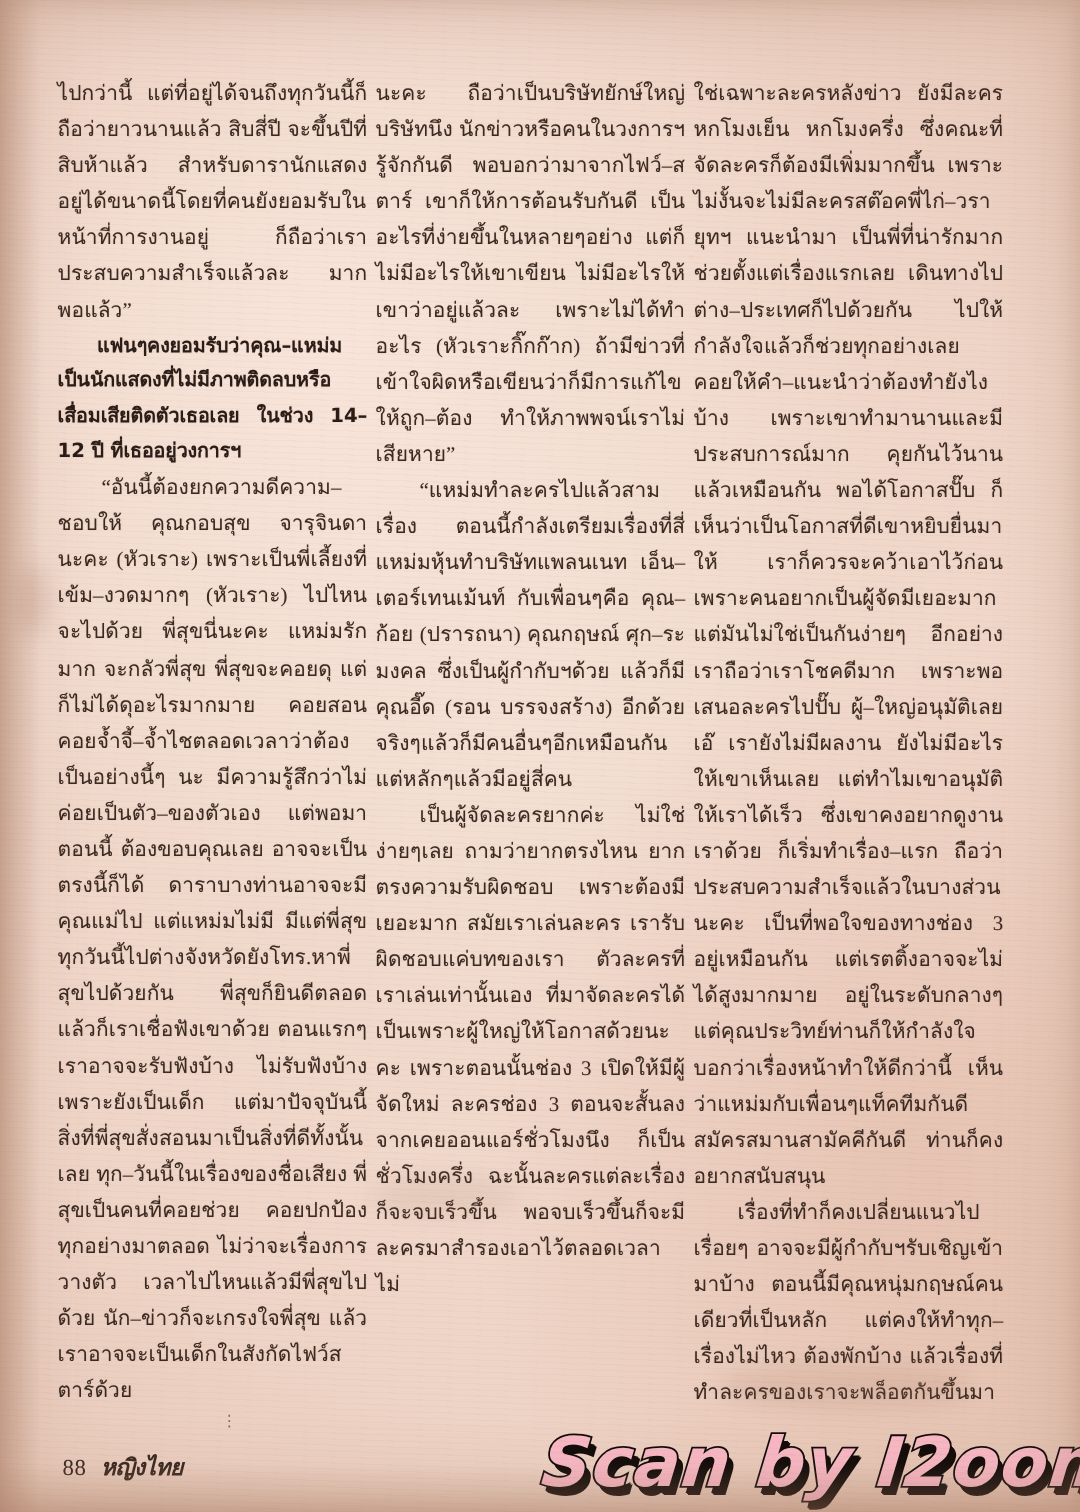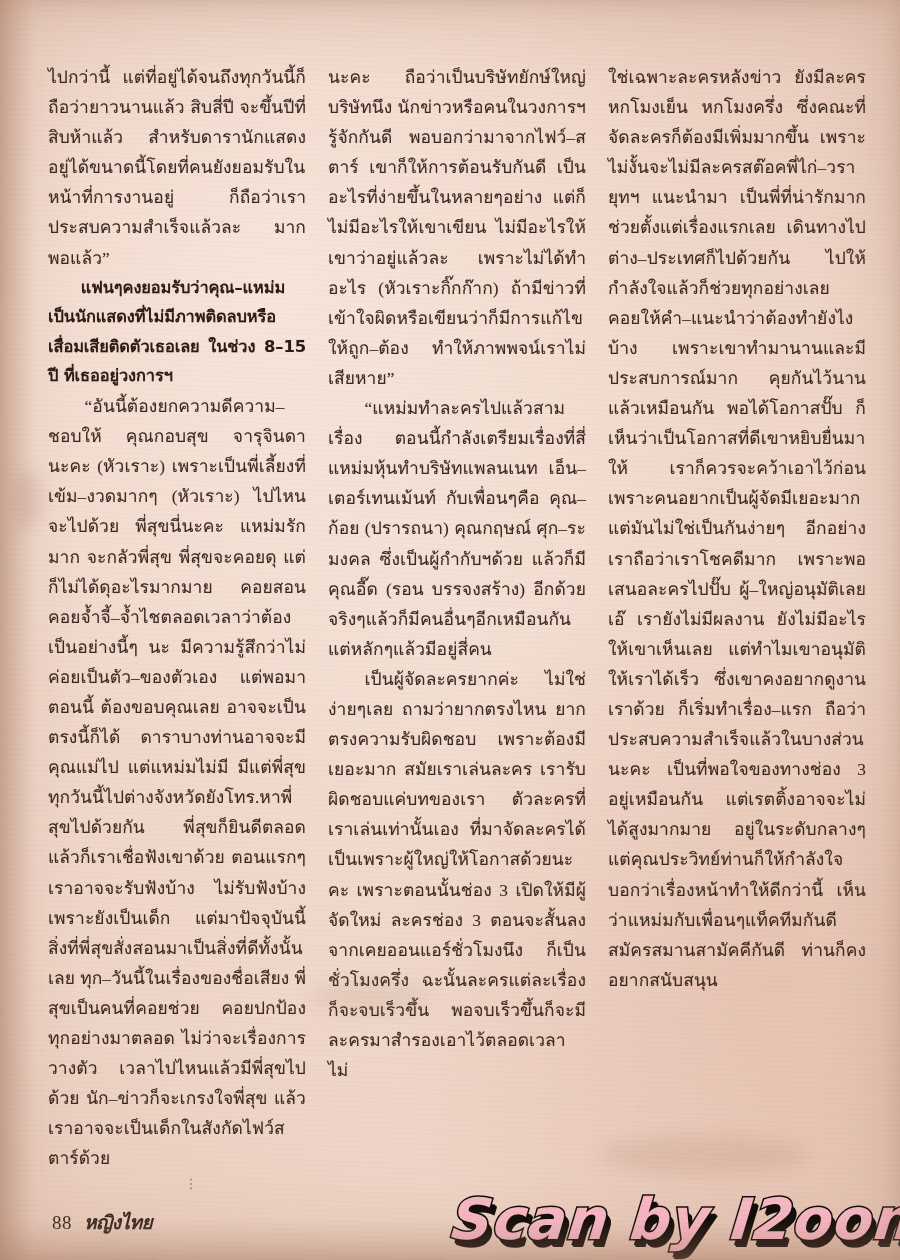--- a/index.html
+++ b/index.html
@@ -70,21 +70,21 @@
     background: linear-gradient(0deg, rgba(168,120,96,0.30), rgba(168,120,96,0));
     pointer-events: none;
   }
 
   .columns {
     position: absolute;
     left: 48px;
     top: 62px;
     width: 820px;
     display: flex;
-    gap: 22px;
+    gap: 7px;
   }
 
   .col {
     width: 258px;
     flex: 0 0 258px;
   }
 
   p.para {
     margin: 0;
     font-size: 17.4px;
@@ -183,33 +183,34 @@
 </style>
 </head>
 <body>
 
 <div class="page">
 
   <div class="columns">
 
     <div class="col">
       <p class="para">ไปกว่านี้ แต่ที่อยู่ได้จนถึงทุกวันนี้ก็ถือว่ายาวนานแล้ว สิบสี่ปี จะขึ้นปีที่สิบห้าแล้ว สำหรับดารานักแสดงอยู่ได้ขนาดนี้โดยที่คนยังยอมรับในหน้าที่การงานอยู่ ก็ถือว่าเราประสบความสำเร็จแล้วละ มากพอแล้ว”</p>
-      <p class="para bold">แฟนๆคงยอมรับว่าคุณ–แหม่มเป็นนักแสดงที่ไม่มีภาพติดลบหรือเสื่อมเสียติดตัวเธอเลย ในช่วง 8–15 ปี ที่เธออยู่วงการฯ</p>
+      <p class="para bold">แฟนๆคงยอมรับว่าคุณ–แหม่มเป็นนักแสดงที่ไม่มีภาพติดลบหรือเสื่อมเสียติดตัวเธอเลย ในช่วง 14–12 ปี ที่เธออยู่วงการฯ</p>
       <p class="para indent">“อันนี้ต้องยกความดีความ–ชอบให้ คุณกอบสุข จารุจินดา นะคะ (หัวเราะ) เพราะเป็นพี่เลี้ยงที่เข้ม–งวดมากๆ (หัวเราะ) ไปไหนจะไปด้วย พี่สุขนี่นะคะ แหม่มรักมาก จะกลัวพี่สุข พี่สุขจะคอยดุ แต่ก็ไม่ได้ดุอะไรมากมาย คอยสอนคอยจ้ำจี้–จ้ำไชตลอดเวลาว่าต้องเป็นอย่างนี้ๆ นะ มีความรู้สึกว่าไม่ค่อยเป็นตัว–ของตัวเอง แต่พอมาตอนนี้ ต้องขอบคุณเลย อาจจะเป็นตรงนี้ก็ได้ ดาราบางท่านอาจจะมีคุณแม่ไป แต่แหม่มไม่มี มีแต่พี่สุข ทุกวันนี้ไปต่างจังหวัดยังโทร.หาพี่สุขไปด้วยกัน พี่สุขก็ยินดีตลอด แล้วก็เราเชื่อฟังเขาด้วย ตอนแรกๆเราอาจจะรับฟังบ้าง ไม่รับฟังบ้าง เพราะยังเป็นเด็ก แต่มาปัจจุบันนี้ สิ่งที่พี่สุขสั่งสอนมาเป็นสิ่งที่ดีทั้งนั้นเลย ทุก–วันนี้ในเรื่องของชื่อเสียง พี่สุขเป็นคนที่คอยช่วย คอยปกป้องทุกอย่างมาตลอด ไม่ว่าจะเรื่องการวางตัว เวลาไปไหนแล้วมีพี่สุขไปด้วย นัก–ข่าวก็จะเกรงใจพี่สุข แล้วเราอาจจะเป็นเด็กในสังกัดไฟว์สตาร์ด้วย</p>
       <p class="break-dots">⋮</p>
     </div>
 
     <div class="col">
       <p class="para">นะคะ ถือว่าเป็นบริษัทยักษ์ใหญ่บริษัทนึง นักข่าวหรือคนในวงการฯรู้จักกันดี พอบอกว่ามาจากไฟว์–สตาร์ เขาก็ให้การต้อนรับกันดี เป็นอะไรที่ง่ายขึ้นในหลายๆอย่าง แต่ก็ไม่มีอะไรให้เขาเขียน ไม่มีอะไรให้เขาว่าอยู่แล้วละ เพราะไม่ได้ทำอะไร (หัวเราะกิ๊กก๊าก) ถ้ามีข่าวที่เข้าใจผิดหรือเขียนว่าก็มีการแก้ไขให้ถูก–ต้อง ทำให้ภาพพจน์เราไม่เสียหาย”</p>
       <p class="para indent">“แหม่มทำละครไปแล้วสามเรื่อง ตอนนี้กำลังเตรียมเรื่องที่สี่ แหม่มหุ้นทำบริษัทแพลนเนท เอ็น–เตอร์เทนเม้นท์ กับเพื่อนๆคือ คุณ–ก้อย (ปรารถนา) คุณกฤษณ์ ศุก–ระมงคล ซึ่งเป็นผู้กำกับฯด้วย แล้วก็มีคุณอี๊ด (รอน บรรจงสร้าง) อีกด้วย จริงๆแล้วก็มีคนอื่นๆอีกเหมือนกัน แต่หลักๆแล้วมีอยู่สี่คน</p>
       <p class="para indent">เป็นผู้จัดละครยากค่ะ ไม่ใช่ง่ายๆเลย ถามว่ายากตรงไหน ยากตรงความรับผิดชอบ เพราะต้องมีเยอะมาก สมัยเราเล่นละคร เรารับผิดชอบแค่บทของเรา ตัวละครที่เราเล่นเท่านั้นเอง ที่มาจัดละครได้เป็นเพราะผู้ใหญ่ให้โอกาสด้วยนะคะ เพราะตอนนั้นช่อง 3 เปิดให้มีผู้จัดใหม่ ละครช่อง 3 ตอนจะสั้นลง จากเคยออนแอร์ชั่วโมงนึง ก็เป็นชั่วโมงครึ่ง ฉะนั้นละครแต่ละเรื่องก็จะจบเร็วขึ้น พอจบเร็วขึ้นก็จะมีละครมาสำรองเอาไว้ตลอดเวลา ไม่</p>
     </div>
 
     <div class="col">
       <p class="para">ใช่เฉพาะละครหลังข่าว ยังมีละครหกโมงเย็น หกโมงครึ่ง ซึ่งคณะที่จัดละครก็ต้องมีเพิ่มมากขึ้น เพราะไม่งั้นจะไม่มีละครสต๊อคพี่ไก่–วรายุทฯ แนะนำมา เป็นพี่ที่น่ารักมาก ช่วยตั้งแต่เรื่องแรกเลย เดินทางไปต่าง–ประเทศก็ไปด้วยกัน ไปให้กำลังใจแล้วก็ช่วยทุกอย่างเลย คอยให้คำ–แนะนำว่าต้องทำยังไงบ้าง เพราะเขาทำมานานและมีประสบการณ์มาก คุยกันไว้นานแล้วเหมือนกัน พอได้โอกาสปั๊บ ก็เห็นว่าเป็นโอกาสที่ดีเขาหยิบยื่นมาให้ เราก็ควรจะคว้าเอาไว้ก่อน เพราะคนอยากเป็นผู้จัดมีเยอะมาก แต่มันไม่ใช่เป็นกันง่ายๆ อีกอย่างเราถือว่าเราโชคดีมาก เพราะพอเสนอละครไปปั๊บ ผู้–ใหญ่อนุมัติเลย เอ๊ เรายังไม่มีผลงาน ยังไม่มีอะไรให้เขาเห็นเลย แต่ทำไมเขาอนุมัติให้เราได้เร็ว ซึ่งเขาคงอยากดูงานเราด้วย ก็เริ่มทำเรื่อง–แรก ถือว่าประสบความสำเร็จแล้วในบางส่วนนะคะ เป็นที่พอใจของทางช่อง 3 อยู่เหมือนกัน แต่เรตติ้งอาจจะไม่ได้สูงมากมาย อยู่ในระดับกลางๆ แต่คุณประวิทย์ท่านก็ให้กำลังใจ บอกว่าเรื่องหน้าทำให้ดีกว่านี้ เห็นว่าแหม่มกับเพื่อนๆแท็คทีมกันดี สมัครสมานสามัคคีกันดี ท่านก็คงอยากสนับสนุน</p>
+      <p class="para indent">เรื่องที่ทำก็คงเปลี่ยนแนวไปเรื่อยๆ อาจจะมีผู้กำกับฯรับเชิญเข้ามาบ้าง ตอนนี้มีคุณหนุ่มกฤษณ์คนเดียวที่เป็นหลัก แต่คงให้ทำทุก–เรื่องไม่ไหว ต้องพักบ้าง แล้วเรื่องที่ทำละครของเราจะพล็อตกันขึ้นมา</p>
     </div>
 
   </div>
 
   <div class="footer">
     <span class="folio">88</span>
     <span class="magazine">หญิงไทย</span>
   </div>
 
   <div class="watermark">

